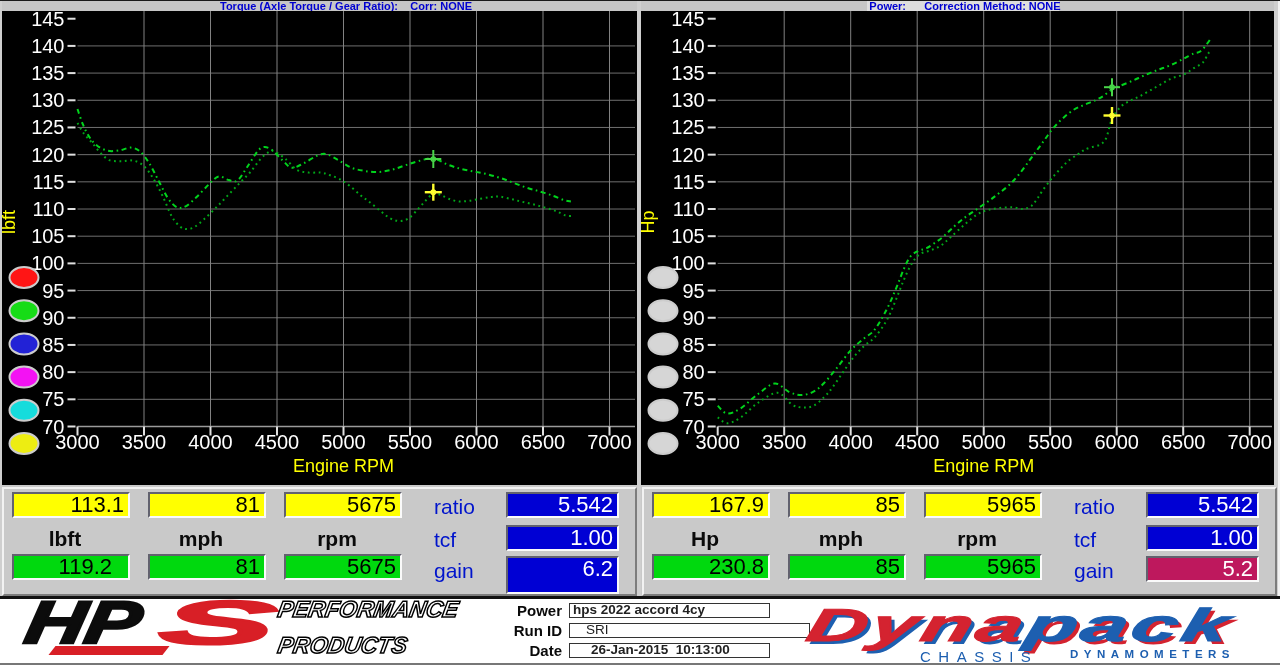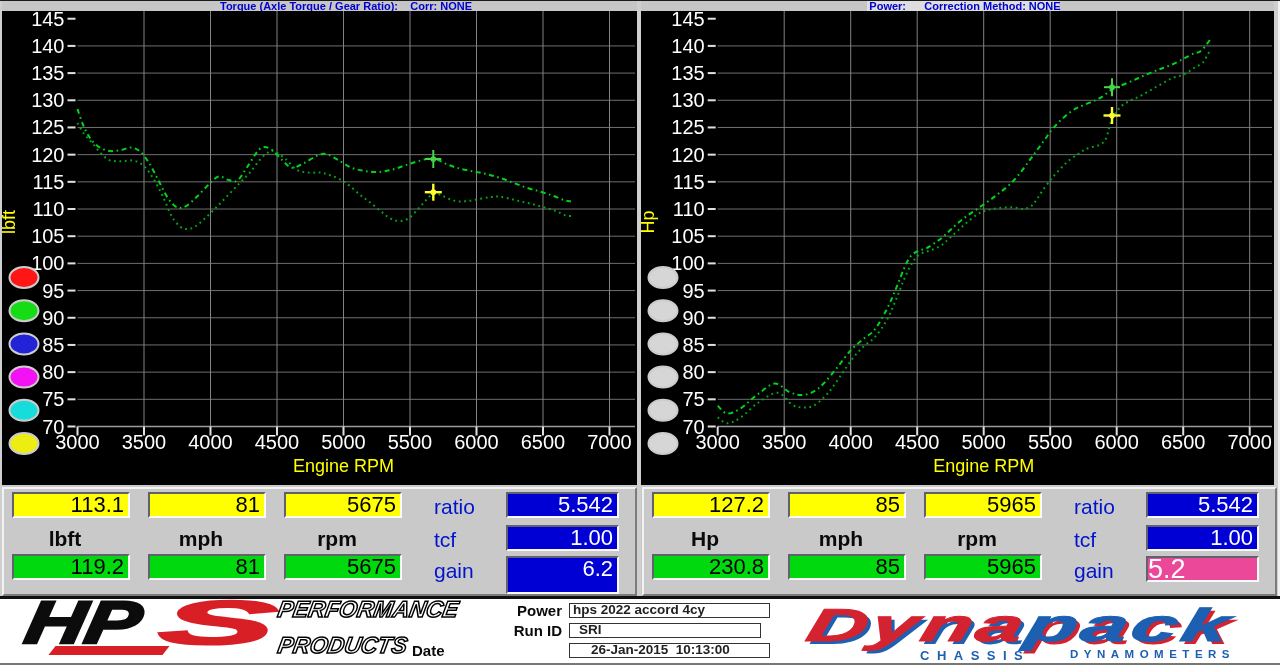--- a/index.html
+++ b/index.html
@@ -207,64 +207,64 @@
 </g>
   </svg>
 <div class="abs" style="left:636.5px;top:1px;width:4.5px;height:596px;background:#cfcfcf"></div>
 <div class="abs" style="left:0;top:1px;width:1.5px;height:596px;background:#cfcfcf"></div>
 <div class="abs" style="left:1274px;top:1px;width:6px;height:596px;background:#cfcfcf"></div>
 <div class="abs" style="left:1277.5px;top:1px;width:2.5px;height:596px;background:#f2f2f2"></div>
 <div style="position:absolute;left:2px;top:487px;width:635px;height:109px;background:#c9c9c9;border-top:2px solid #f2f2f2;border-left:2px solid #f2f2f2;border-right:2px solid #7c7c7c;border-bottom:2px solid #7c7c7c;box-sizing:border-box"></div>
 <div style="position:absolute;left:12px;top:492px;width:118px;height:26px;background:#ffff00;border-top:2px solid #62626e;border-left:2px solid #62626e;border-bottom:2px solid #fafafa;border-right:2px solid #fafafa;box-sizing:border-box;color:#000;font-size:22px;line-height:22px;text-align:right;padding-right:4px">113.1</div>
 <div style="position:absolute;left:148px;top:492px;width:118px;height:26px;background:#ffff00;border-top:2px solid #62626e;border-left:2px solid #62626e;border-bottom:2px solid #fafafa;border-right:2px solid #fafafa;box-sizing:border-box;color:#000;font-size:22px;line-height:22px;text-align:right;padding-right:4px">81</div>
 <div style="position:absolute;left:284px;top:492px;width:118px;height:26px;background:#ffff00;border-top:2px solid #62626e;border-left:2px solid #62626e;border-bottom:2px solid #fafafa;border-right:2px solid #fafafa;box-sizing:border-box;color:#000;font-size:22px;line-height:22px;text-align:right;padding-right:4px">5675</div>
-<div style="position:absolute;left:12px;top:554px;width:118px;height:26px;background:#00d90e;border-top:2px solid #62626e;border-left:2px solid #62626e;border-bottom:2px solid #fafafa;border-right:2px solid #fafafa;box-sizing:border-box;color:#000;font-size:22px;line-height:22px;text-align:right;padding-right:4px">119.2</div>
+<div style="position:absolute;left:12px;top:554px;width:118px;height:26px;background:#00d90e;border-top:2px solid #62626e;border-left:2px solid #62626e;border-bottom:2px solid #fafafa;border-right:2px solid #fafafa;box-sizing:border-box;color:#000;font-size:22px;line-height:22px;text-align:right;padding-right:16px">119.2</div>
 <div style="position:absolute;left:148px;top:554px;width:118px;height:26px;background:#00d90e;border-top:2px solid #62626e;border-left:2px solid #62626e;border-bottom:2px solid #fafafa;border-right:2px solid #fafafa;box-sizing:border-box;color:#000;font-size:22px;line-height:22px;text-align:right;padding-right:4px">81</div>
 <div style="position:absolute;left:284px;top:554px;width:118px;height:26px;background:#00d90e;border-top:2px solid #62626e;border-left:2px solid #62626e;border-bottom:2px solid #fafafa;border-right:2px solid #fafafa;box-sizing:border-box;color:#000;font-size:22px;line-height:22px;text-align:right;padding-right:4px">5675</div>
 <div style="position:absolute;left:5.0px;top:527px;width:120px;text-align:center;font-size:21px;font-weight:bold;color:#0a0a0a">lbft</div>
 <div style="position:absolute;left:141.0px;top:527px;width:120px;text-align:center;font-size:21px;font-weight:bold;color:#0a0a0a">mph</div>
 <div style="position:absolute;left:277.0px;top:527px;width:120px;text-align:center;font-size:21px;font-weight:bold;color:#0a0a0a">rpm</div>
 <div style="position:absolute;left:434px;top:495px;font-size:21px;color:#0014cc">ratio</div>
 <div style="position:absolute;left:434px;top:527.5px;font-size:21px;color:#0014cc">tcf</div>
 <div style="position:absolute;left:434px;top:559px;font-size:21px;color:#0014cc">gain</div>
 <div style="position:absolute;left:506px;top:492px;width:113px;height:26px;background:#0000d4;border-top:2px solid #62626e;border-left:2px solid #62626e;border-bottom:2px solid #fafafa;border-right:2px solid #fafafa;box-sizing:border-box;color:#fff;font-size:22px;line-height:22px;text-align:right;padding-right:4px">5.542</div>
 <div style="position:absolute;left:506px;top:525px;width:113px;height:26px;background:#0000d4;border-top:2px solid #62626e;border-left:2px solid #62626e;border-bottom:2px solid #fafafa;border-right:2px solid #fafafa;box-sizing:border-box;color:#fff;font-size:22px;line-height:22px;text-align:right;padding-right:4px">1.00</div>
 <div style="position:absolute;left:506px;top:556px;width:113px;height:38px;background:#0000d4;border-top:2px solid #62626e;border-left:2px solid #62626e;border-bottom:2px solid #fafafa;border-right:2px solid #fafafa;box-sizing:border-box;color:#fff;font-size:22px;line-height:22px;text-align:right;padding-right:4px">6.2</div>
 <div style="position:absolute;left:642px;top:487px;width:635px;height:109px;background:#c9c9c9;border-top:2px solid #f2f2f2;border-left:2px solid #f2f2f2;border-right:2px solid #7c7c7c;border-bottom:2px solid #7c7c7c;box-sizing:border-box"></div>
-<div style="position:absolute;left:652px;top:492px;width:118px;height:26px;background:#ffff00;border-top:2px solid #62626e;border-left:2px solid #62626e;border-bottom:2px solid #fafafa;border-right:2px solid #fafafa;box-sizing:border-box;color:#000;font-size:22px;line-height:22px;text-align:right;padding-right:4px">127.2</div>
+<div style="position:absolute;left:652px;top:492px;width:118px;height:26px;background:#ffff00;border-top:2px solid #62626e;border-left:2px solid #62626e;border-bottom:2px solid #fafafa;border-right:2px solid #fafafa;box-sizing:border-box;color:#000;font-size:22px;line-height:22px;text-align:right;padding-right:4px">167.9</div>
 <div style="position:absolute;left:788px;top:492px;width:118px;height:26px;background:#ffff00;border-top:2px solid #62626e;border-left:2px solid #62626e;border-bottom:2px solid #fafafa;border-right:2px solid #fafafa;box-sizing:border-box;color:#000;font-size:22px;line-height:22px;text-align:right;padding-right:4px">85</div>
 <div style="position:absolute;left:924px;top:492px;width:118px;height:26px;background:#ffff00;border-top:2px solid #62626e;border-left:2px solid #62626e;border-bottom:2px solid #fafafa;border-right:2px solid #fafafa;box-sizing:border-box;color:#000;font-size:22px;line-height:22px;text-align:right;padding-right:4px">5965</div>
 <div style="position:absolute;left:652px;top:554px;width:118px;height:26px;background:#00d90e;border-top:2px solid #62626e;border-left:2px solid #62626e;border-bottom:2px solid #fafafa;border-right:2px solid #fafafa;box-sizing:border-box;color:#000;font-size:22px;line-height:22px;text-align:right;padding-right:4px">230.8</div>
 <div style="position:absolute;left:788px;top:554px;width:118px;height:26px;background:#00d90e;border-top:2px solid #62626e;border-left:2px solid #62626e;border-bottom:2px solid #fafafa;border-right:2px solid #fafafa;box-sizing:border-box;color:#000;font-size:22px;line-height:22px;text-align:right;padding-right:4px">85</div>
 <div style="position:absolute;left:924px;top:554px;width:118px;height:26px;background:#00d90e;border-top:2px solid #62626e;border-left:2px solid #62626e;border-bottom:2px solid #fafafa;border-right:2px solid #fafafa;box-sizing:border-box;color:#000;font-size:22px;line-height:22px;text-align:right;padding-right:4px">5965</div>
 <div style="position:absolute;left:645.0px;top:527px;width:120px;text-align:center;font-size:21px;font-weight:bold;color:#0a0a0a">Hp</div>
 <div style="position:absolute;left:781.0px;top:527px;width:120px;text-align:center;font-size:21px;font-weight:bold;color:#0a0a0a">mph</div>
 <div style="position:absolute;left:917.0px;top:527px;width:120px;text-align:center;font-size:21px;font-weight:bold;color:#0a0a0a">rpm</div>
 <div style="position:absolute;left:1074px;top:495px;font-size:21px;color:#0014cc">ratio</div>
 <div style="position:absolute;left:1074px;top:527.5px;font-size:21px;color:#0014cc">tcf</div>
 <div style="position:absolute;left:1074px;top:559px;font-size:21px;color:#0014cc">gain</div>
 <div style="position:absolute;left:1146px;top:492px;width:113px;height:26px;background:#0000d4;border-top:2px solid #62626e;border-left:2px solid #62626e;border-bottom:2px solid #fafafa;border-right:2px solid #fafafa;box-sizing:border-box;color:#fff;font-size:22px;line-height:22px;text-align:right;padding-right:4px">5.542</div>
 <div style="position:absolute;left:1146px;top:525px;width:113px;height:26px;background:#0000d4;border-top:2px solid #62626e;border-left:2px solid #62626e;border-bottom:2px solid #fafafa;border-right:2px solid #fafafa;box-sizing:border-box;color:#fff;font-size:22px;line-height:22px;text-align:right;padding-right:4px">1.00</div>
-<div style="position:absolute;left:1146px;top:556px;width:113px;height:26px;background:#ec4899;border-top:2px solid #62626e;border-left:2px solid #62626e;border-bottom:2px solid #fafafa;border-right:2px solid #fafafa;box-sizing:border-box;color:#fff;font-size:27px;line-height:22px;padding-right:4px">5.2</div>
+<div style="position:absolute;left:1146px;top:556px;width:113px;height:26px;background:#be185d;border-top:2px solid #62626e;border-left:2px solid #62626e;border-bottom:2px solid #fafafa;border-right:2px solid #fafafa;box-sizing:border-box;color:#fff;font-size:22px;line-height:22px;text-align:right;padding-right:4px">5.2</div>
 <div class="abs" style="left:0;top:596px;width:1280px;height:3px;background:#111"></div>
 <div class="abs" style="left:0;top:599px;width:1280px;height:64px;background:#fff"></div>
 <div class="abs" style="left:0;top:663px;width:1280px;height:2px;background:#777"></div>
 
 <div class="abs" style="left:20px;top:598px;width:260px;height:64px">
   <div style="position:absolute;left:6px;top:-6px;font-style:italic;font-weight:bold;font-size:60px;line-height:62px;letter-spacing:0px;color:#0c0c0c;-webkit-text-stroke:2.5px #0c0c0c;transform:skewX(-10deg) scaleX(1.38);transform-origin:left">HP</div>
   <div style="position:absolute;left:140px;top:-7px;font-style:italic;font-weight:bold;font-size:62px;line-height:64px;color:#d81f26;-webkit-text-stroke:2px #d81f26;transform:skewX(-10deg) scaleX(2.8);transform-origin:left">S</div>
   <div style="position:absolute;left:32px;top:48px;width:114px;height:9px;background:#d81f26;transform:skewX(-38deg)"></div>
 </div>
 
 <div class="abs" style="left:278px;top:598px;font-style:italic;font-weight:bold;font-size:23px;line-height:23px;color:#fff;-webkit-text-stroke:1.5px #000;transform:skewX(-10deg)">PERFORMANCE</div>
 <div class="abs" style="left:278px;top:634px;font-style:italic;font-weight:bold;font-size:23px;line-height:23px;color:#fff;-webkit-text-stroke:1.5px #000;transform:skewX(-10deg)">PRODUCTS</div>
 
 <div class="abs" style="left:412px;top:602px;width:150px;text-align:right;font-size:15px;font-weight:bold;color:#0a0a0a">Power</div>
 <div class="abs" style="left:412px;top:622px;width:150px;text-align:right;font-size:15px;font-weight:bold;color:#0a0a0a">Run ID</div>
-<div class="abs" style="left:412px;top:642px;width:150px;text-align:left;font-size:15px;font-weight:bold;color:#0a0a0a">Date</div>
+<div class="abs" style="left:412px;top:642px;width:150px;text-align:right;font-size:15px;font-weight:bold;color:#0a0a0a">Date</div>
 <div class="abs" style="left:569px;top:603px;width:201px;height:15px;border:1.5px solid #333;background:#fff;box-sizing:border-box;font-size:13.5px;font-weight:bold;line-height:12px;padding-left:3px;color:#222">hps 2022 accord 4cy</div>
-<div class="abs" style="left:569px;top:623px;width:192px;height:15px;border:1.5px solid #333;background:#fff;box-sizing:border-box;font-size:13.5px;font-weight:bold;line-height:12px;padding-left:9px;color:#222">SRI</div>
+<div class="abs" style="left:569px;top:623px;width:241px;height:15px;border:1.5px solid #333;background:#fff;box-sizing:border-box;font-size:13.5px;font-weight:normal;line-height:12px;padding-left:16px;color:#222">SRI</div>
 <div class="abs" style="left:569px;top:643px;width:201px;height:15px;border:1.5px solid #333;background:#fff;box-sizing:border-box;font-size:13.5px;font-weight:bold;line-height:12px;padding-left:21px;color:#222">26-Jan-2015&nbsp;&nbsp;10:13:00</div>
 
 <div class="abs" style="left:808px;top:599px;width:440px;height:62px">
   <div style="position:absolute;left:0;top:5px;font-style:italic;font-weight:bold;font-size:46px;line-height:42px;letter-spacing:2px;white-space:nowrap;transform:skewX(-14deg) scaleX(1.82);transform-origin:left"><span style="color:#d42330;-webkit-text-stroke:1px #d42330;text-shadow:2.5px 2.5px 0 #1d5fb0">Dyna</span><span style="color:#1d5fb0;-webkit-text-stroke:1px #1d5fb0;text-shadow:2.5px 2.5px 0 #d42330">pack</span></div>
-  <div style="position:absolute;left:112px;top:49px;font-size:13px;font-weight:bold;color:#1d5fb0;letter-spacing:7.5px">CHASSIS</div>
+  <div style="position:absolute;left:112px;top:49px;font-size:15px;font-weight:normal;color:#1d5fb0;letter-spacing:7.5px">CHASSIS</div>
   <div style="position:absolute;left:262px;top:49px;font-size:11.5px;font-weight:bold;color:#1d5fb0;letter-spacing:5.5px">DYNAMOMETERS</div>
 </div>
 </body></html>

